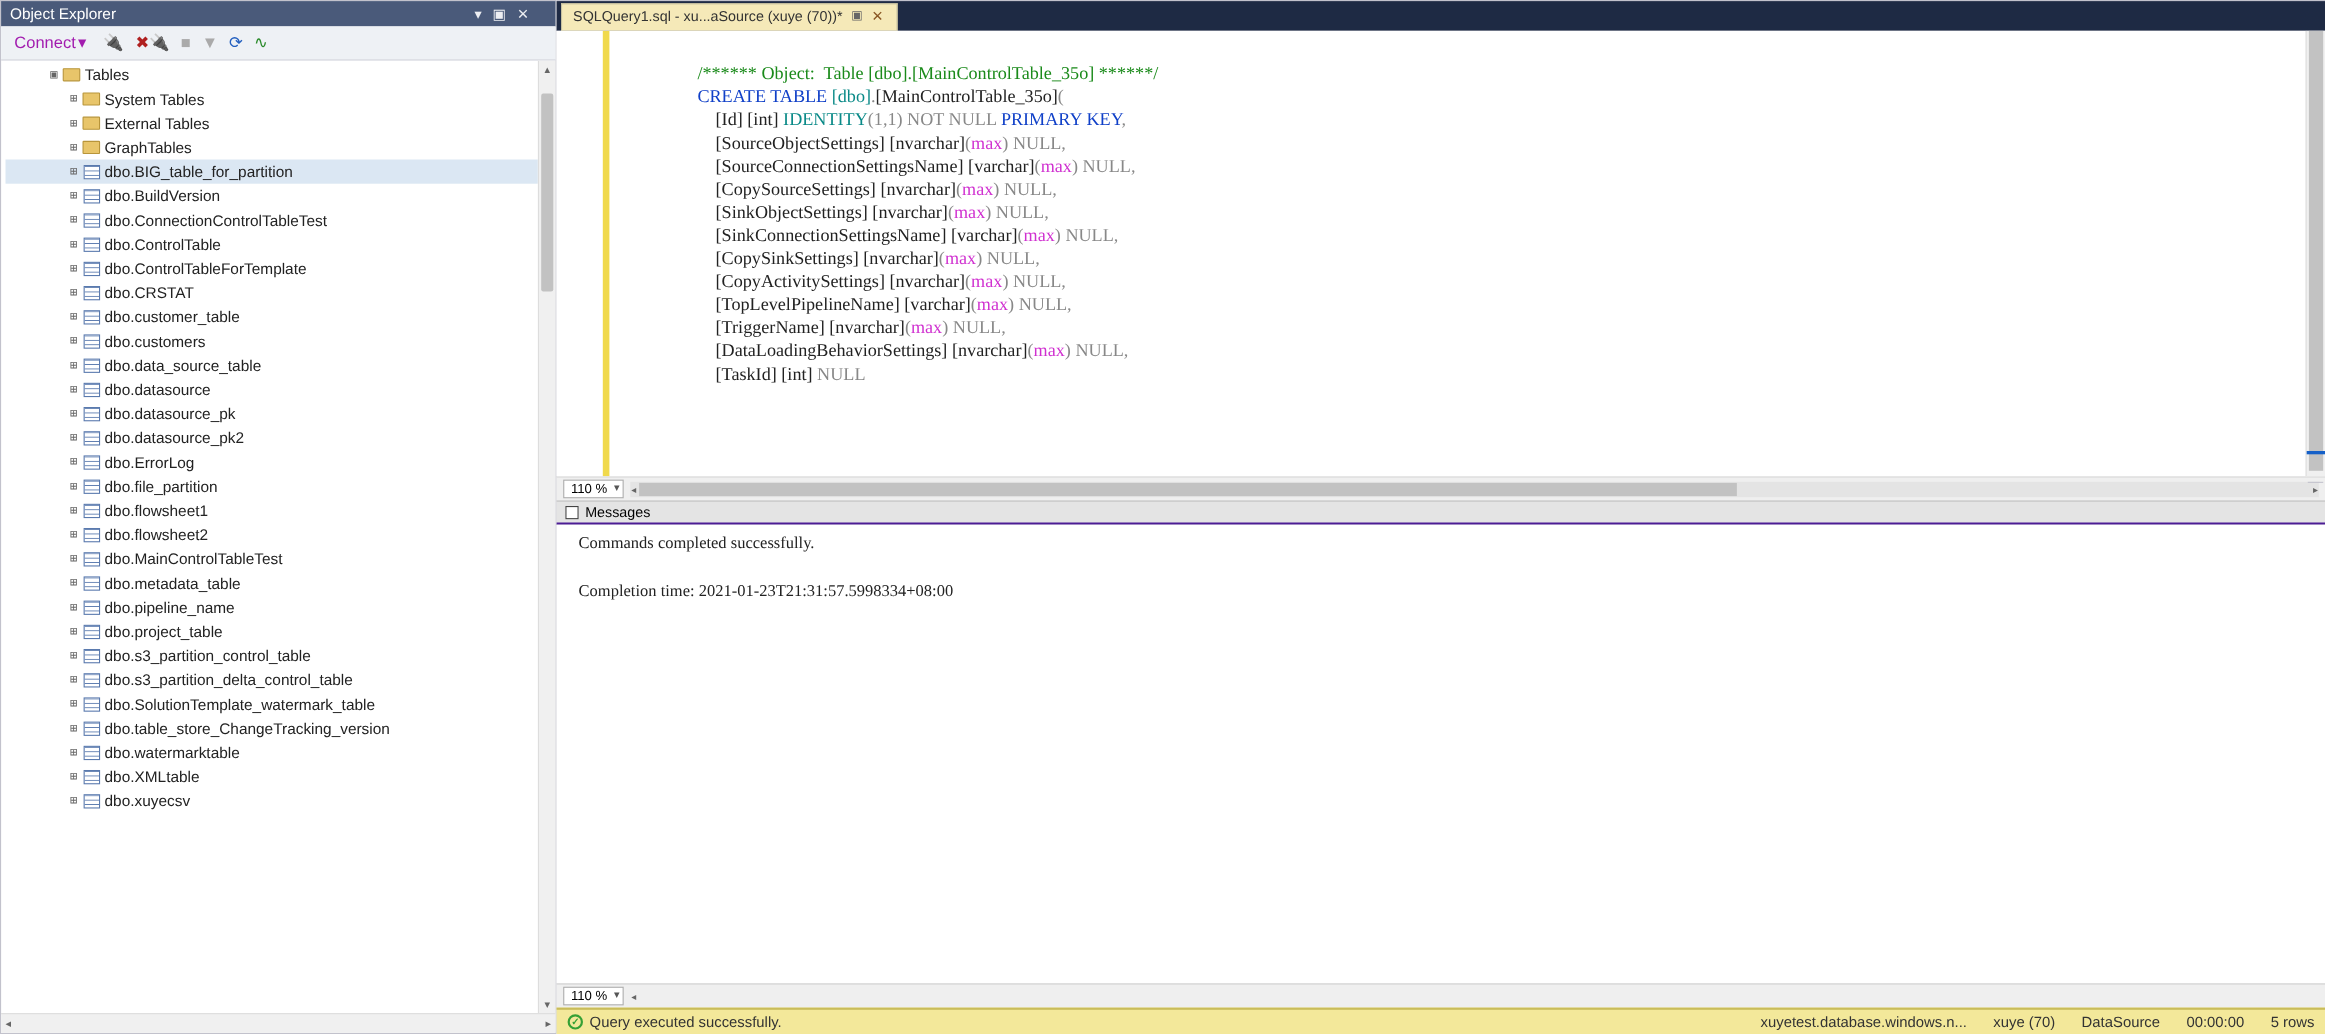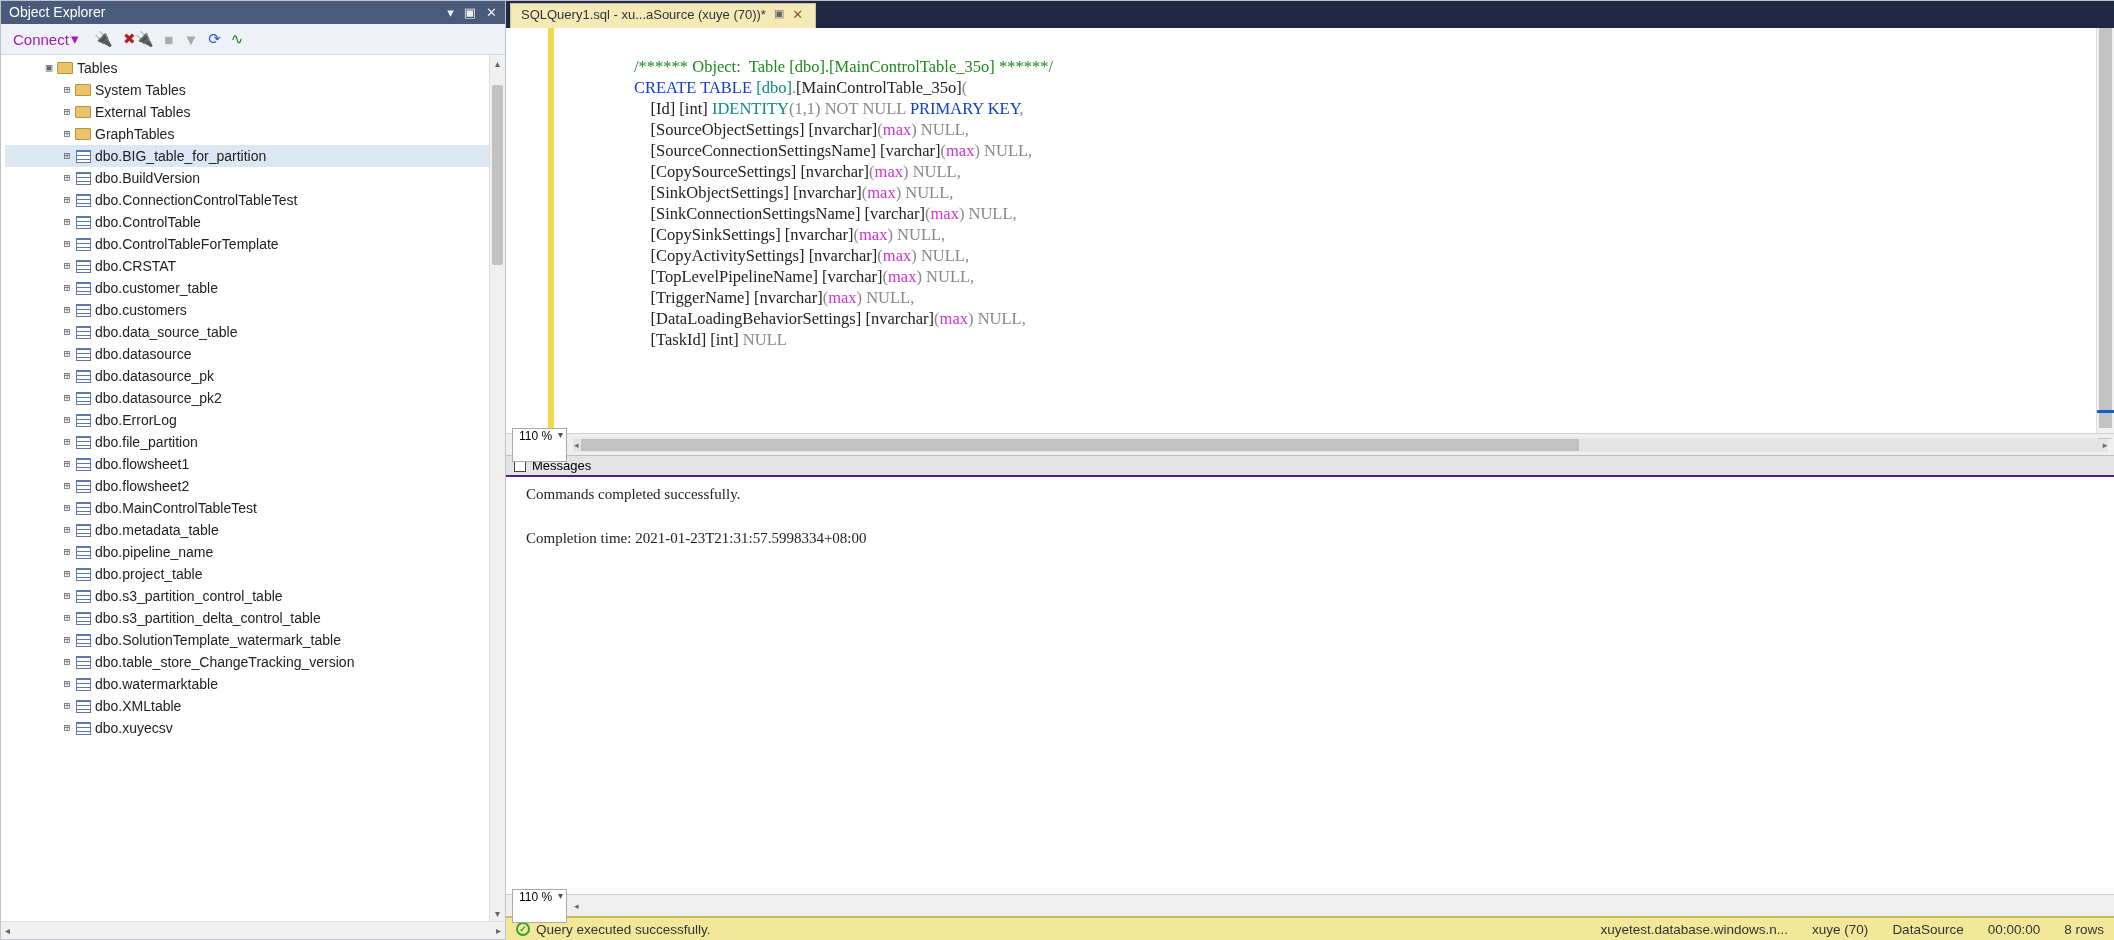--- a/index.html
+++ b/index.html
@@ -18,21 +18,21 @@
     width: 506px;
     height: 100%;
     border: 1px solid #c2c2cc;
     background: #fff;
     display: flex;
     flex-direction: column;
   }
   .oe-title {
     background: #4a5a7a;
     color: #fff;
-    padding: 3px 8px 4px 8px;
+    padding: 3px 24px 4px 8px;
     display: flex;
     align-items: center;
     font-size: 14px;
   }
   .oe-title-text { flex: 1; }
   .oe-title-icons { display: flex; gap: 10px; }
   .oe-title-icons span { cursor: pointer; opacity: .9; font-size: 13px; }
   .oe-toolbar {
     background: #eef1f5;
     border-bottom: 1px solid #d4d4dc;
@@ -183,21 +183,21 @@
   .zoom-row {
     height: 22px;
     background: #efefef;
     border-top: 1px solid #d0d0d0;
     display: flex; align-items: center;
     font-size: 12px;
     padding-left: 6px;
   }
   .zoom-select {
     border: 1px solid #aaa; background: #fff;
-    padding: 0 14px 0 6px; height: 34px;
+    padding: 0 14px 0 6px; height: 17px;
     font-size: 12px;
     position: relative;
   }
   .zoom-select::after { content: "▾"; position:absolute; right:3px; top:0; font-size:10px; color:#555;}
   .scroll-h {
     flex:1; margin: 0 6px; height:14px; background:#e4e4e4; position:relative;
   }
   .scroll-h .thumb { position:absolute; left:8px; top:1px; bottom:1px; width:65%; background:#c2c2c2;}
   .scroll-h .arrow { position:absolute; top:0; bottom:0; width:14px; display:flex; align-items:center; justify-content:center; font-size:9px; color:#666;}
   .scroll-h .arrow.left{left:-4px;} .scroll-h .arrow.right{right:-4px;}
@@ -504,16 +504,16 @@
   <div class="status-bar">
     <div class="status-left">
       <span class="ok-icon">✓</span>
       <span>Query executed successfully.</span>
     </div>
     <div class="status-right">
       <span>xuyetest.database.windows.n...</span>
       <span>xuye (70)</span>
       <span>DataSource</span>
       <span>00:00:00</span>
-      <span>8 rows</span>
+      <span>5 rows</span>
     </div>
   </div>
 </div>
 
 </body></html>

